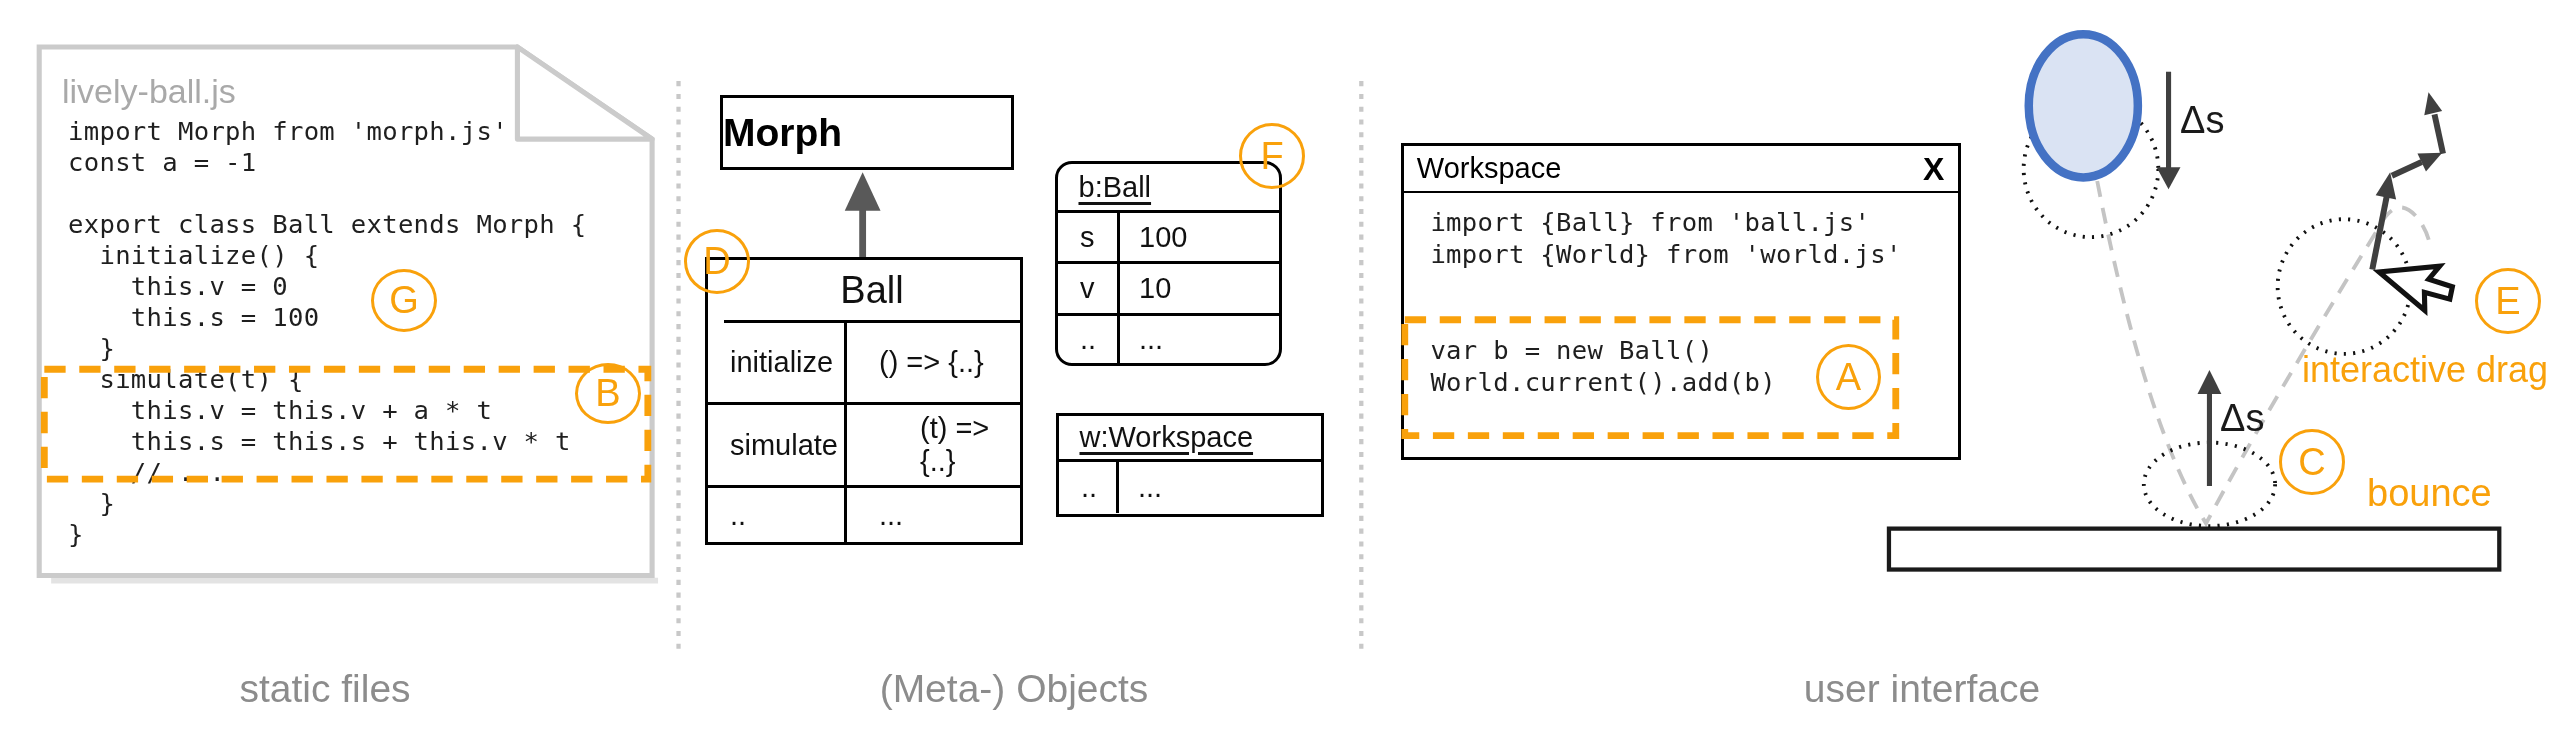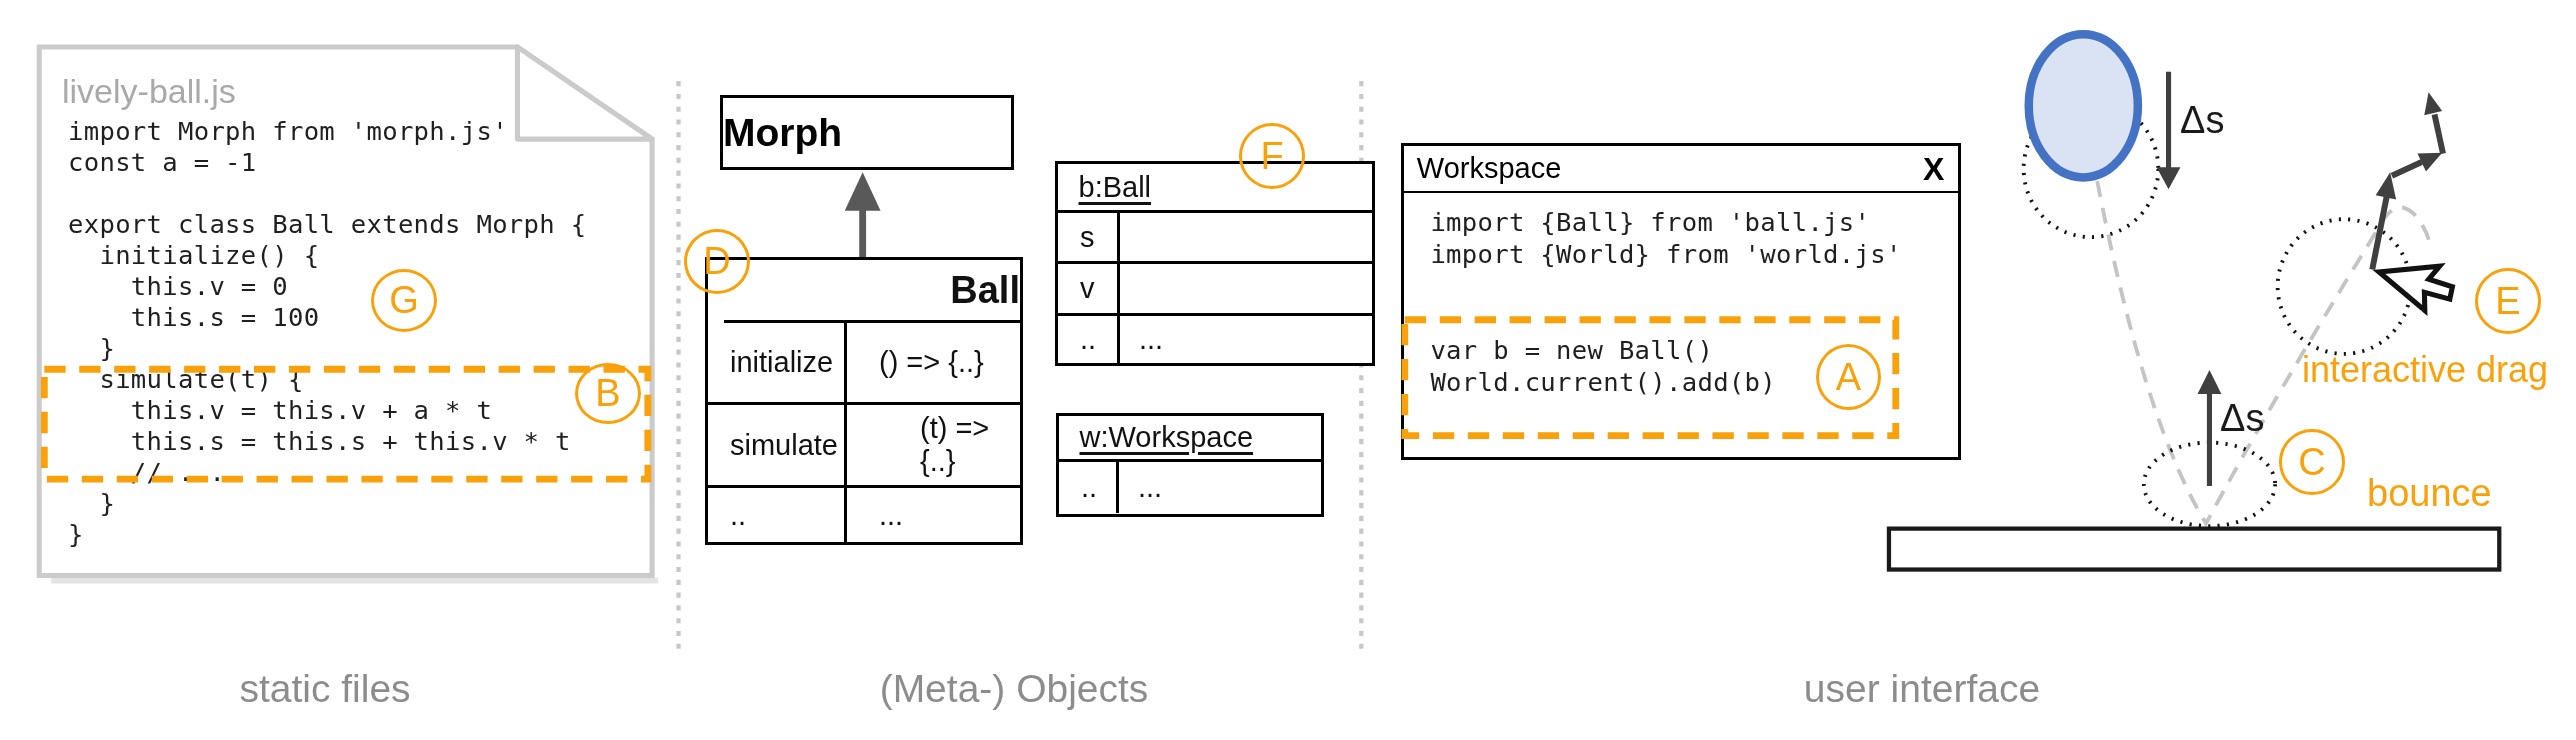--- a/index.html
+++ b/index.html
@@ -16,21 +16,21 @@
   #file-code { left:68px; top:116px; line-height:31px; z-index:2; }
   #ws-code   { line-height:32px; }
 
   .file-title { left:62px; top:72px; font-size:34px; color:#A9A9A9; z-index:2; }
 
   .section-label { top:667px; width:358px; text-align:center; font-size:39px; color:var(--gray-label); z-index:2; }
 
   
   .tbl { position:absolute; background:#fff; border:3.4px solid #000; z-index:2; color:#111; }
   .tbl .hdr { border-bottom:3.4px solid #000; display:flex; align-items:center; }
-  .tbl .hdr.center { justify-content:flex-end; font-weight:bold;margin-left:16px; }
+  .tbl .hdr.center { justify-content:center; font-weight:normal;margin-left:16px; }
   .tbl .hdr.left { padding-left:20.5px; }
   .tbl .hdr.left .u { text-decoration:underline; text-decoration-thickness:2.6px; text-underline-offset:5.1px; }
   .tbl .row { display:flex; border-bottom:3.4px solid #000; }
   .tbl .row:last-child { border-bottom:none; }
   .tbl .c1 { border-right:3.4px solid #000; display:flex; align-items:center; padding-left:22px; }
   .tbl .c2 { display:flex; align-items:center; padding-left:32px; flex:1; }
   .ft { font-size:29px; }
 
   
   #morph-box { left:720px; top:95px; width:294px; height:75px; border:3.4px solid #000; background:#fff;
@@ -114,29 +114,31 @@
       <div class="row ft" style="height:83px;gap:41px;">
         <div class="c1" style="width:139px;">simulate</div>
         <div class="c2">(t) =&gt; {..}</div>
       </div>
       <div class="row ft" style="height:54px;">
         <div class="c1" style="width:139px;">..</div>
         <div class="c2">...</div>
       </div>
     </div>
 
-    <div class="tbl" style="left:1055px; top:161px; width:320px; height:205px;">
+    <div class="tbl" style="left:1055px; top:161px; width:227px; height:205px;border-radius:17px;">
       <div class="hdr left ft" style="height:49px;">
         <span class="u">b:Ball</span>
       </div>
       <div class="row ft" style="height:51px;">
         <div class="c1" style="width:62px;">s</div>
+        <div class="c2" style="padding-left:19px;">100</div>
       </div>
       <div class="row ft" style="height:52px;">
         <div class="c1" style="width:62px;">v</div>
+        <div class="c2" style="padding-left:19px;">10</div>
       </div>
       <div class="row ft" style="height:47px;">
         <div class="c1" style="width:62px;">..</div>
         <div class="c2" style="padding-left:19px;">...</div>
       </div>
     </div>
 
     <div class="tbl" style="left:1056px; top:413px; width:268px; height:104px;">
       <div class="hdr left ft" style="height:46px;">
         <span class="u">w:Workspace</span>

